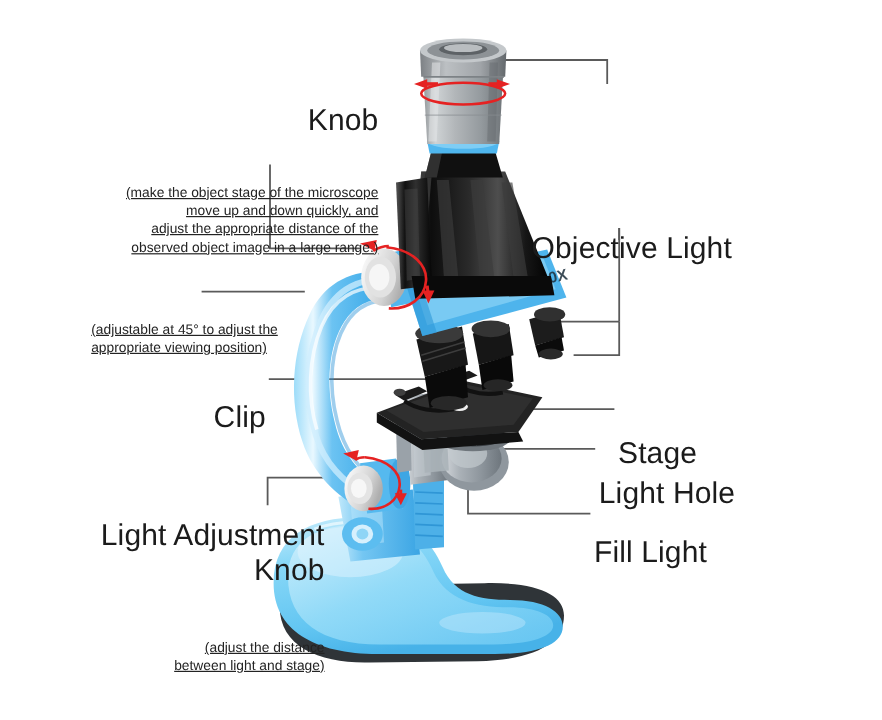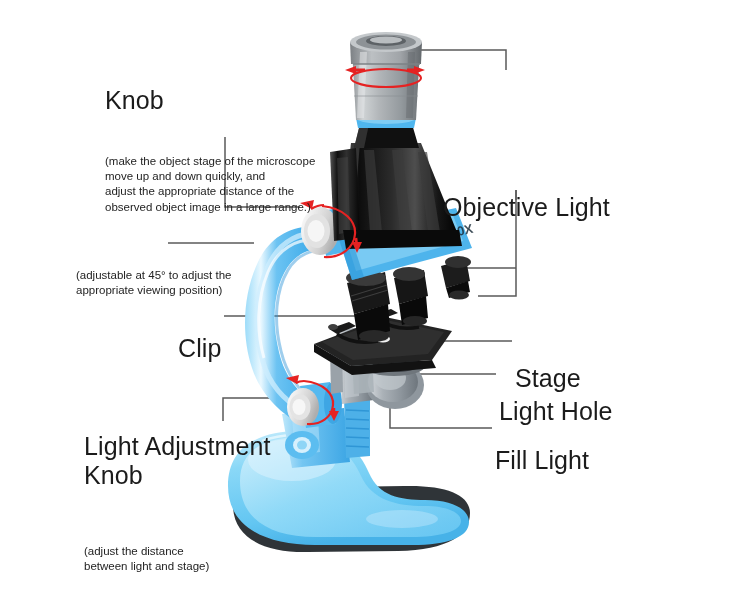--- a/index.html
+++ b/index.html
@@ -20,51 +20,53 @@
   }
   #artwork {
     position: absolute;
     left: 0; top: 0;
     width: 735px;
     height: 600px;
   }
   .lbl {
     position: absolute;
     white-space: pre;
+    text-align: right;
   }
   .lbl .title {
     display: block;
     font-size: 25px;
     font-weight: 400;
     color: #1b1b1b;
     letter-spacing: 0.1px;
     line-height: 1.15;
   }
   .lbl .sub {
     display: block;
     font-size: 11.5px;
     font-weight: 400;
     color: #232323;
     line-height: 1.33;
     margin-top: 3px;
     white-space: pre-line;
+    text-decoration: underline;
   }
 
   
   #lbl-knob      { left: 105px; top:  50px; }
   #lbl-eyepiece  { left: 465px; top:  62px; }
   #lbl-objective { left: 443px; top: 157px; }
   #lbl-arm       { left:  76px; top: 229px; text-align: left; }
   #lbl-arm .title{ margin-left: 58px; }
   #lbl-clip      { left: 178px; top: 298px; }
   #lbl-stage     { left: 515px; top: 328px; }
   #lbl-lighthole { left: 499px; top: 361px; }
   #lbl-filllight { left: 495px; top: 410px; }
   #lbl-lak       { left:  84px; top: 396px; }
-  #lbl-lak .sub  { margin-top: 18px; }
+  #lbl-lak .sub  { margin-top: 7px; }
 </style>
 </head>
 <body>
 
 <div id="stage">
 
   <svg id="artwork" viewBox="0 0 735 600">
     <defs>
       <linearGradient id="gArmBlue" x1="0" y1="0" x2="1" y2="0">
         <stop offset="0" stop-color="#9ddcf9"></stop>

